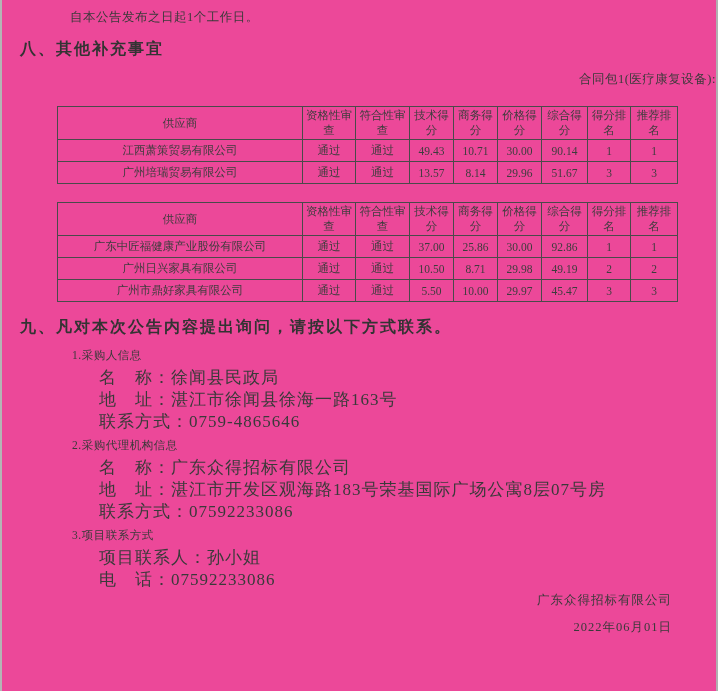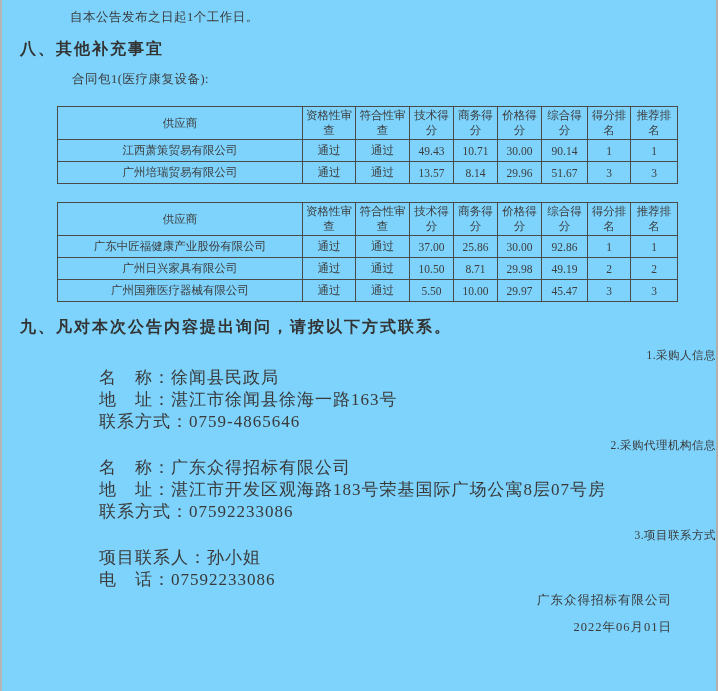--- a/index.html
+++ b/index.html
@@ -1,55 +1,55 @@
 <!DOCTYPE html>
 <html><head>
 <meta charset="utf-8">
 <style>
   * { margin:0; padding:0; box-sizing:border-box; }
   html,body { background:#ffffff; }
   .page {
     position:relative;
     width:718px; height:691px;
-    background:#7dd3fc;
+    background:#ec4899;
     border-left:2px solid #b5b5b5;
     border-right:2px solid #b0b0b0;
     font-family:"Liberation Serif","DejaVu Serif",serif;
     color:#3a3a3a;
     overflow:hidden;
   }
   .intro { margin:9px 0 0 68px; font-size:12.5px; letter-spacing:0.5px; }
   .sec-heading {
     margin-left:18px; font-size:16px; font-weight:bold;
     letter-spacing:2px; color:#333;
   }
   .sec8 { margin-top:13px; }
   .sec9 { margin-top:15px; }
   .pkg-label { margin:11px 0 0 70px; font-size:12.5px; letter-spacing:0.5px; }
-  .pkg1 { margin-top:11px; }
+  .pkg1 { margin-top:11px;text-align:right; }
   .pkg2 { margin-top:15px; }
   table.eval {
     margin:18px 0 0 55px;
     width:620px;
     border-collapse:collapse;
     table-layout:fixed;
     font-size:11.5px;
     color:#3d3d3d;
   }
   table.eval th, table.eval td {
     border:1px solid #4a4a4a;
     text-align:center;
     vertical-align:middle;
     font-weight:normal;
     padding:1px 2px;
     overflow:hidden;
   }
   table.eval th { height:33px; line-height:15px; }
   table.eval td { height:22px; }
-  .contact-head { margin:9px 0 0 70px; font-size:11.5px; letter-spacing:0.5px;text-align:right; }
+  .contact-head { margin:9px 0 0 70px; font-size:11.5px; letter-spacing:0.5px; }
   .contact-line { margin:7px 0 0 97px; font-size:17px; letter-spacing:1px; line-height:15px; }
   .c1-head { margin-top:10px; }
   .sig-line { text-align:right; padding-right:44px; font-size:12.5px; letter-spacing:1px; }
   .sig-org  { margin-top:5px; }
   .sig-date { margin-top:10px;padding-left:28px; }
 </style>
 </head>
 <body>
 
 <div class="page">
@@ -154,21 +154,21 @@
         <td>通过</td>
         <td>通过</td>
         <td>10.50</td>
         <td>8.71</td>
         <td>29.98</td>
         <td>49.19</td>
         <td>2</td>
         <td>2</td>
       </tr>
       <tr>
-        <td>广州国雍医疗器械有限公司</td>
+        <td>广州市鼎好家具有限公司</td>
         <td>通过</td>
         <td>通过</td>
         <td>5.50</td>
         <td>10.00</td>
         <td>29.97</td>
         <td>45.47</td>
         <td>3</td>
         <td>3</td>
       </tr>
     </tbody>

